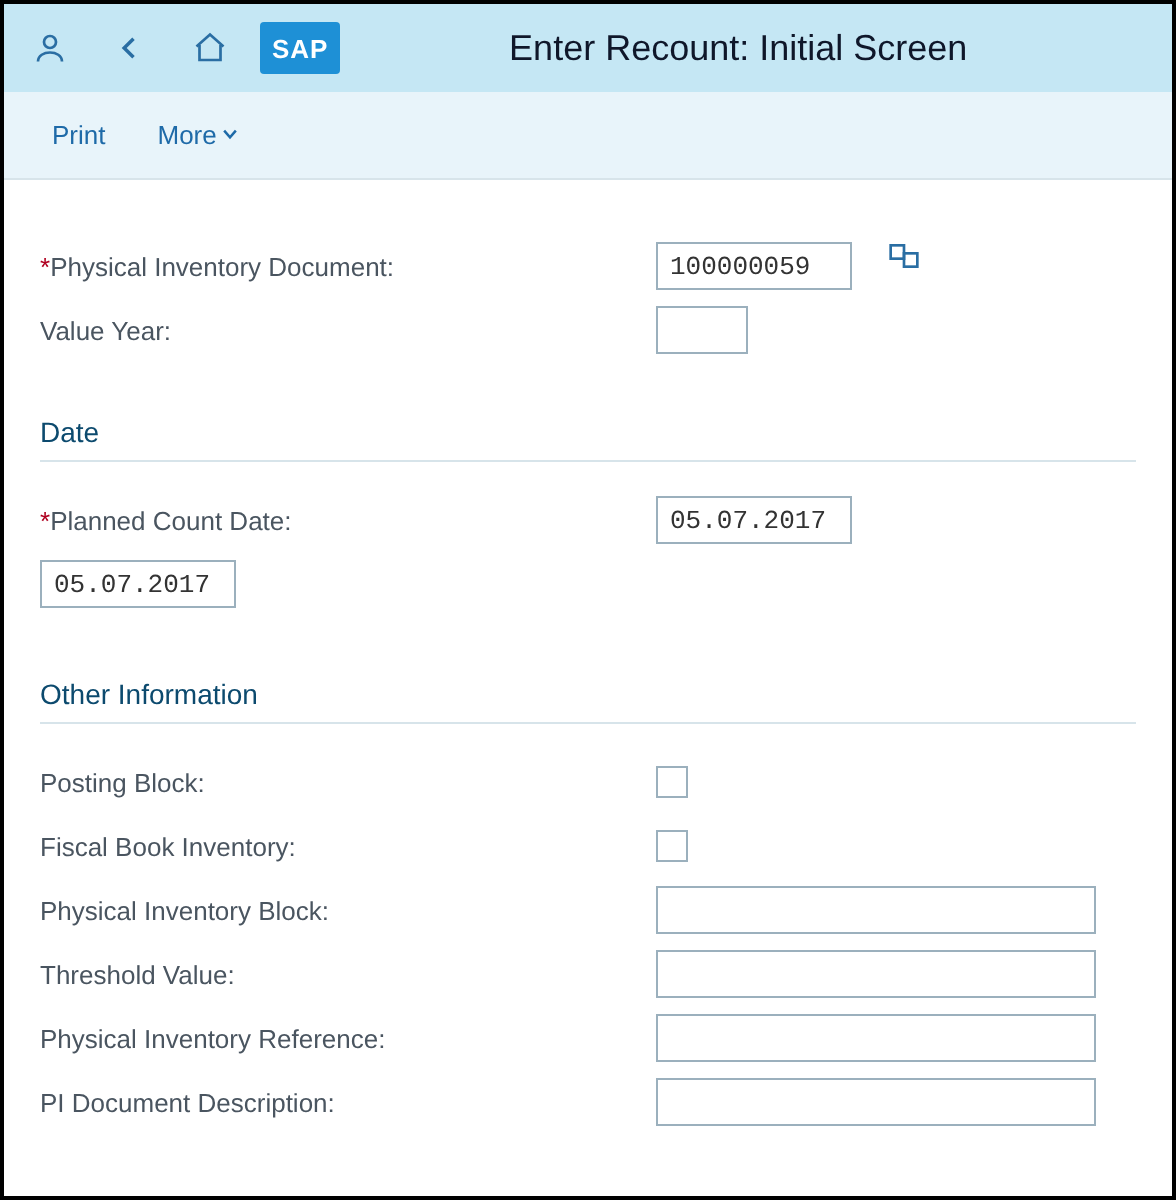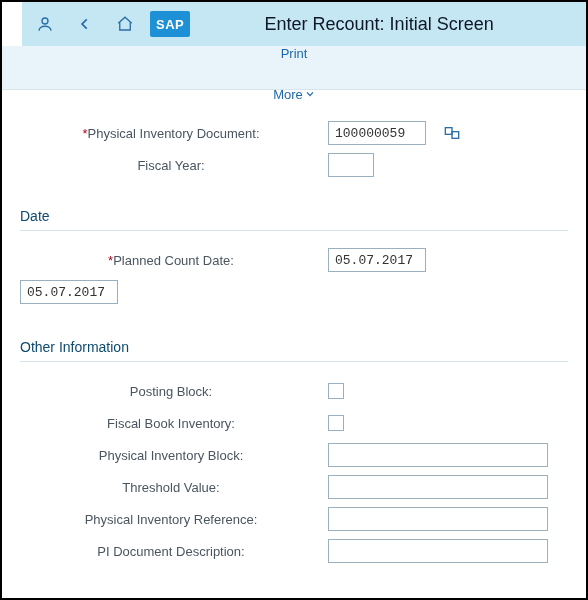--- a/index.html
+++ b/index.html
@@ -15,21 +15,20 @@
   }
 
   
   .header {
     background: #c5e7f4;
     height: 44px;
     display: flex;
     align-items: center;
     padding: 0 8px;
     gap: 10px;
-    margin-left: 20px;
   }
   .header .icon-btn {
     width: 30px;
     height: 30px;
     display: flex;
     align-items: center;
     justify-content: center;
     color: #2a6ea3;
     cursor: pointer;
   }
@@ -56,21 +55,20 @@
 
   
   .toolbar {
     background: #e8f4fa;
     height: 44px;
     display: flex;
     align-items: center;
     padding: 0 24px;
     gap: 26px;
     border-bottom: 1px solid #d7e4ea;
-    flex-direction: column;
   }
   .toolbar-link {
     color: #1e6aa8;
     font-size: 13px;
     cursor: pointer;
     display: flex;
     align-items: center;
     gap: 2px;
   }
   .chev-down {
@@ -85,32 +83,31 @@
   
   .form-row {
     display: flex;
     align-items: center;
     height: 30px;
     margin-bottom: 2px;
   }
   .form-row.first-block { margin-top: 16px; }
   .form-label {
     width: 308px;
-    text-align: center;
+    text-align: left;
     padding-right: 6px;
     color: #4a5560;
     font-size: 13px;
   }
   .req {
     color: #b00020;
   }
   .form-field {
     flex: 1;
     display: flex;
-    align-items: center;
     gap: 18px;
   }
   input.txt {
     border: 1px solid #9bb0bd;
     height: 24px;
     padding: 0 6px;
     font-family: 'Courier New', monospace;
     font-size: 13px;
     color: #333;
     background: #fff;
@@ -190,21 +187,21 @@
       <span class="f4-icon">
         <svg width="16" height="14" viewBox="0 0 24 20" fill="none" stroke="#2a6ea3" stroke-width="2">
           <rect x="2" y="2" width="10" height="10"></rect>
             <rect x="12" y="8" width="10" height="10"></rect>
         </svg>
       </span>
     </div>
   </div>
 
   <div class="form-row">
-    <div class="form-label">Fiscal Year:</div>
+    <div class="form-label">Value Year:</div>
     <div class="form-field">
       <input class="txt sm" value="" style="">
     </div>
   </div>
 
   <div class="section-head">Date</div>
   <hr class="hr">
 
   <div class="form-row">
     <div class="form-label">

